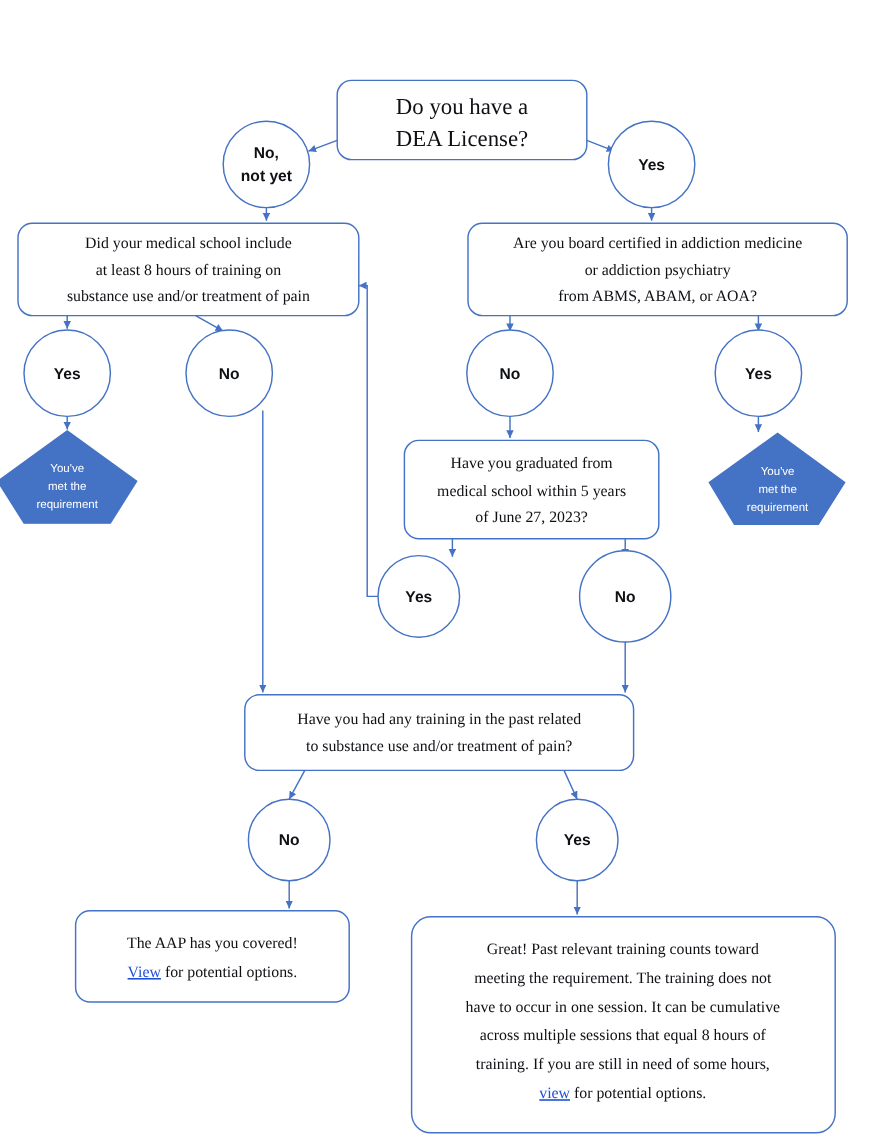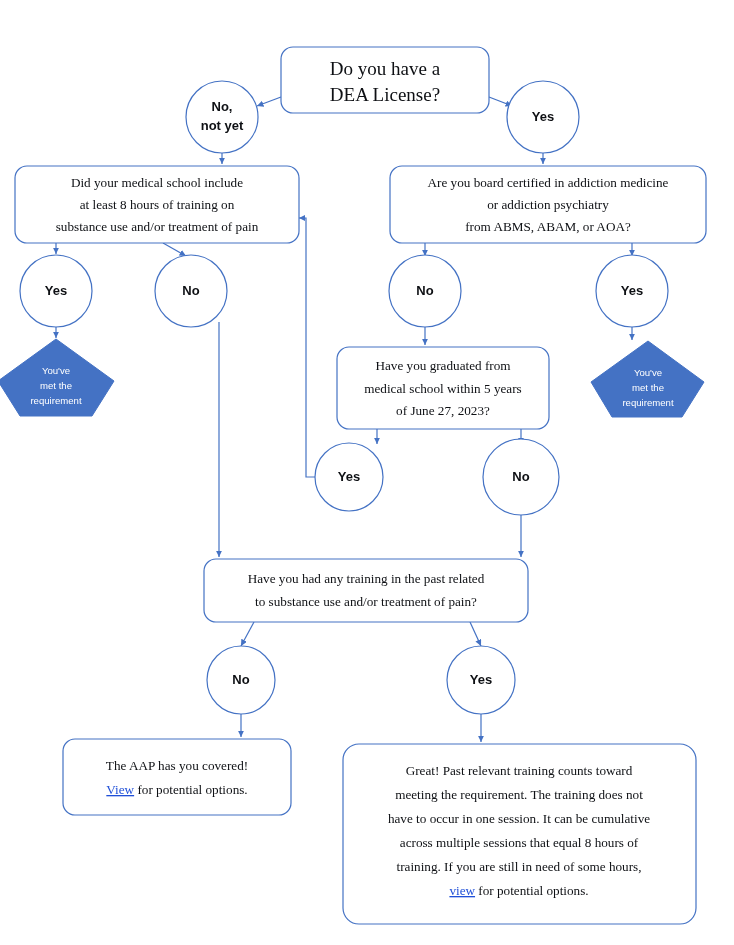--- a/index.html
+++ b/index.html
@@ -10,20 +10,21 @@
   body {
     font-family: "Liberation Sans", sans-serif;
     width: 734px;
     height: 945px;
     overflow: hidden;
   }
   #chart-root {
     position: relative;
     width: 734px;
     height: 829px;
+    margin-top: 20px;
   }
   svg#flow {
     position: absolute;
     top: 0; left: 0;
     width: 734px;
     height: 945px;
   }
   .node-box {
     fill: #ffffff;
     stroke: #4472C4;

